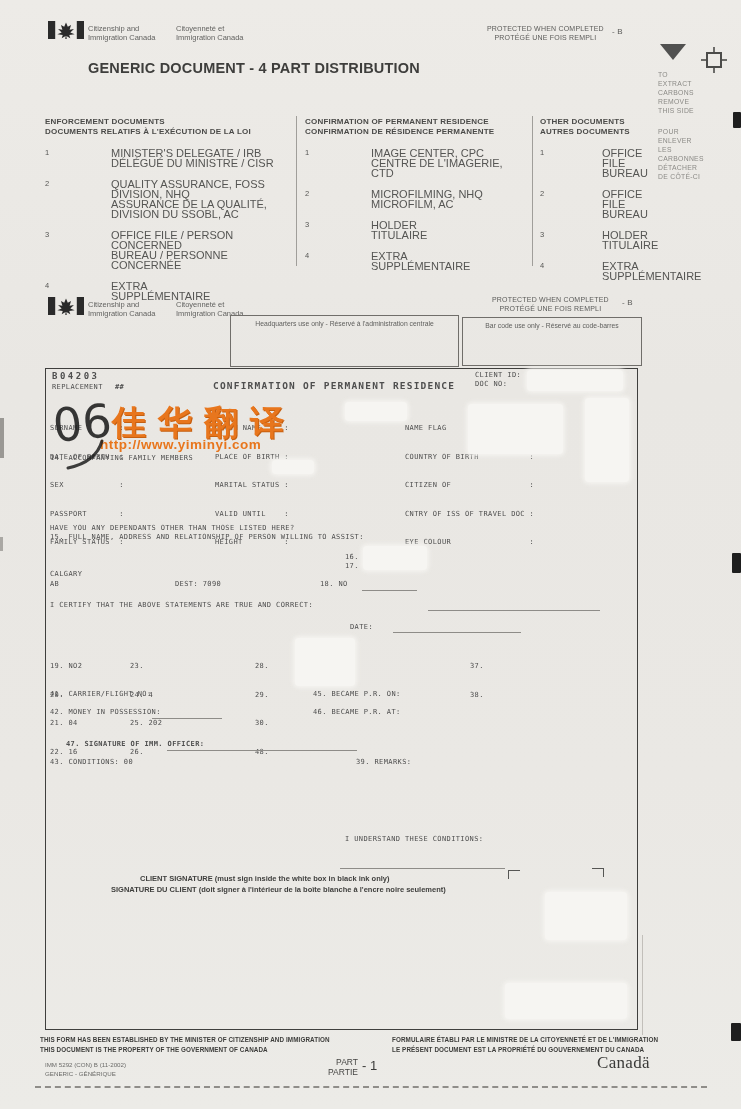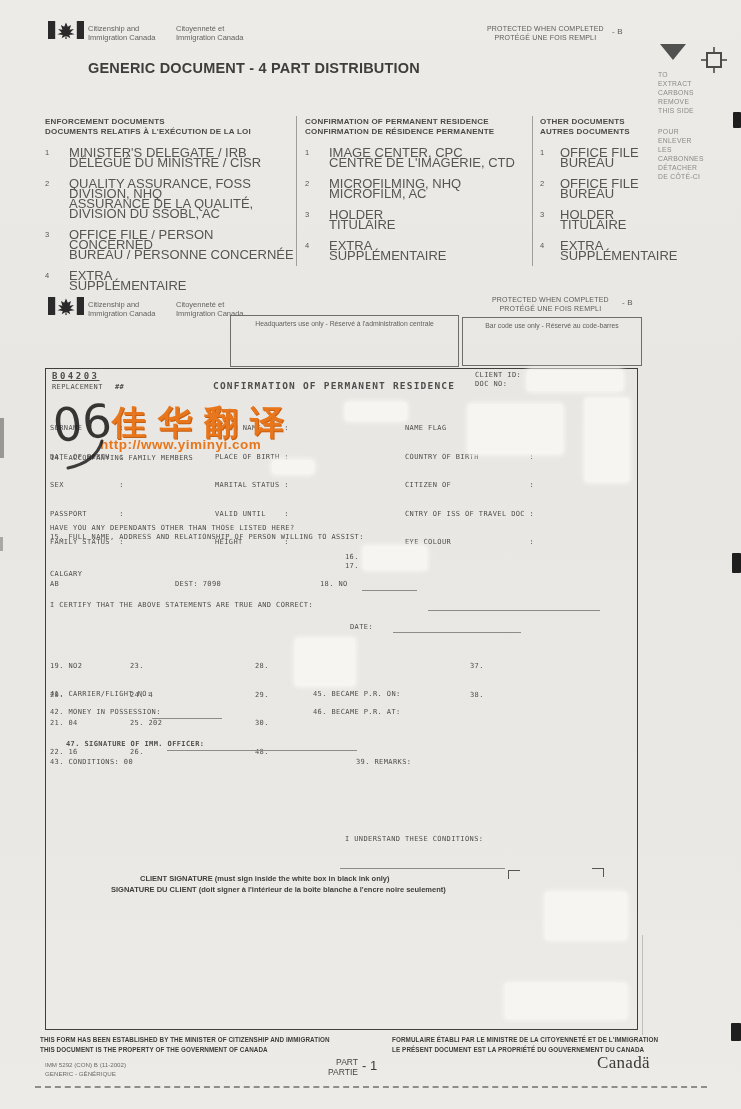--- a/index.html
+++ b/index.html
@@ -11,21 +11,21 @@
   .abs{position:absolute;}
   .sans{font-family:"Liberation Sans",sans-serif;}
   .mono{font-family:"DejaVu Sans Mono",monospace;white-space:pre;color:#4e4e4e;}
   .m7{font-size:7px;line-height:9.5px;letter-spacing:.4px;}
   .deptxt{font-size:7.5px;line-height:9px;color:#636361;}
   .prot{font-size:7px;line-height:8.5px;color:#5b5b59;letter-spacing:.2px;}
   .title{font-size:14.5px;line-height:18px;font-weight:bold;color:#3e3e3c;letter-spacing:.2px;}
   .colhead{font-size:8px;line-height:10px;font-weight:bold;color:#4a4a48;letter-spacing:.2px;}
   .item{display:flex;margin-top:11px;}
   .inum{width:24px;flex:none;font-size:7.5px;color:#555553;}
-  .itxt{font-size:13px;line-height:10px;color:#555553;}
+  .itxt{font-size:11px;line-height:10px;color:#555553;margin-left:42px;}
   .sidenote{font-size:6.8px;line-height:9px;color:#8b8a86;letter-spacing:.3px;}
   .boxlbl{font-size:6.8px;color:#5f5f5d;}
   .uline{border-bottom:1px solid #8e8c88;height:0;}
   .vline{width:1px;background:#a09e9a;}
   .blob{background:#f6f5f2;border-radius:4px;box-shadow:0 0 4px 2px rgba(246,245,242,.9);}
   .cn-mark{font-size:34px;font-weight:bold;color:#e8761d;letter-spacing:12px;text-shadow:1px 1px 0 #c65f10;}
   .cn-url{font-size:13.5px;font-weight:bold;color:#e8761d;letter-spacing:.5px;}
   .pen{font-size:46px;color:#1d1d1d;font-family:"DejaVu Sans",sans-serif;transform:rotate(-6deg);opacity:.88;}
   .ftiny{font-size:6.3px;line-height:9.5px;font-weight:bold;color:#3c3c3a;letter-spacing:.1px;}
   .fno{font-size:6.2px;line-height:8.5px;color:#6b6b69;}
@@ -216,21 +216,21 @@
 
   <div class="abs lightbox" style="left:230px;top:315px;width:227px;height:50px;text-align:center;">
     <div class="boxlbl" style="margin-top:4px;">Headquarters use only - Réservé à l'administration centrale</div>
   </div>
   <div class="abs lightbox" style="left:462px;top:317px;width:178px;height:47px;text-align:center;">
     <div class="boxlbl" style="margin-top:4px;">Bar code use only - Réservé au code-barres</div>
   </div>
 
   <div class="abs formbox" style="left:45px;top:368px;width:591px;height:660px;"></div>
 
-  <span class="abs mono" style="left:52px;top:371px;font-size:9px;letter-spacing:2.5px;font-weight:bold;text-decoration:underline;">B04203</span>
+  <span class="abs mono" style="left:52px;top:371px;font-size:9px;letter-spacing:2.5px;font-weight:bold;">B04203</span>
   <span class="abs mono m7" style="left:52px;top:383px;">REPLACEMENT</span>
   <span class="abs mono m7" style="left:115px;top:383px;font-weight:bold;">##</span>
   <span class="abs mono" style="left:213px;top:380px;font-size:9.5px;font-weight:bold;letter-spacing:1.2px;">CONFIRMATION OF PERMANENT RESIDENCE</span>
   <span class="abs mono m7" style="left:475px;top:371px;">CLIENT ID:</span>
   <span class="abs mono m7" style="left:475px;top:380px;">DOC NO:</span>
   <div class="abs blob" style="left:527px;top:370px;width:96px;height:21px;"></div>
 
   <div class="abs mono m7" style="left:215px;top:405px;">
     <span style="display:block">GIVEN NAME     :</span>
     <span style="display:block">PLACE OF BIRTH :</span>

